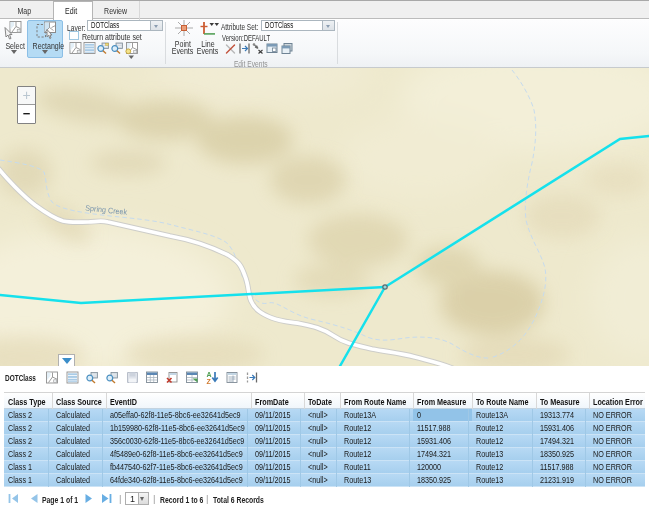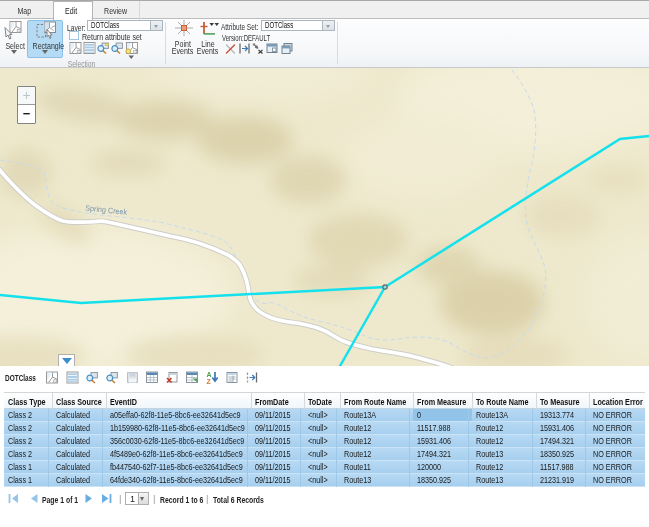--- a/index.html
+++ b/index.html
@@ -66,30 +66,30 @@
   <div class="caret" style="left:11px;top:30px;"></div>
   <div class="rlabel" style="left:27px;top:20px;width:36px;text-align:center;"><span class="sx">Rectangle</span></div>
   <div class="caret" style="left:42px;top:30px;"></div>
   <div class="rlabel" style="left:67px;top:2px;"><span class="sx" style="transform-origin:0 50%;transform:scaleX(0.7);">Layer:</span></div>
   <div class="combo" style="left:87px;top:0px;width:76px;">
       <span class="txt">DOTClass</span>
       <span class="btn"></span>
     </div>
   <div class="abs" style="left:69px;top:10.5px;width:9.5px;height:9.5px;background:#fff;border:1px solid #9ec7e2;"></div>
   <div class="rlabel" style="left:82px;top:11px;"><span class="sx" style="transform-origin:0 50%;">Return attribute set</span></div>
-  <div class="glabel" style="left:0px;top:39px;width:164px;"><span class="sx">Selection</span></div>
   <div class="vsep" style="left:165px;"></div>
   <div class="rlabel" style="left:168px;top:20px;width:30px;text-align:center;line-height:7px;"><span class="sx">Point</span><br><span class="sx">Events</span></div>
   <div class="rlabel" style="left:193px;top:20px;width:30px;text-align:center;line-height:7px;"><span class="sx">Line</span><br><span class="sx">Events</span></div>
   <div class="rlabel" style="left:221px;top:1px;"><span class="sx" style="transform-origin:0 50%;transform:scaleX(0.68);">Attribute Set:</span></div>
   <div class="combo" style="left:261px;top:0px;width:74px;">
       <span class="txt">DOTClass</span>
       <span class="btn"></span>
     </div>
   <div class="rlabel" style="left:222px;top:12px;"><span class="sx" style="transform-origin:0 50%;transform:scaleX(0.63);">Version:DEFAULT</span></div>
+  <div class="glabel" style="left:166px;top:39px;width:170px;"><span class="sx">Edit Events</span></div>
   <div class="vsep" style="left:337px;"></div>
   <svg id="ribicons" style="position:absolute;left:0;top:0" width="649" height="48" viewBox="0 0 649 48">
     <defs>
       <g id="mag">
         <rect x="5" y="0.5" width="6.5" height="5.5" fill="#cfd8df" stroke="#808d97" stroke-width="0.8"></rect>
         <line x1="6" y1="2.2" x2="10.5" y2="2.2" stroke="#f0f3f5" stroke-width="0.8"></line>
         <line x1="6" y1="4" x2="10.5" y2="4" stroke="#f0f3f5" stroke-width="0.8"></line>
         <circle cx="3.8" cy="6" r="2.9" fill="#ddeef9" stroke="#4a8fc0" stroke-width="1.2"></circle>
         <line x1="6" y1="8.2" x2="9" y2="11" stroke="#c07a2e" stroke-width="1.4"></line>
       </g>

